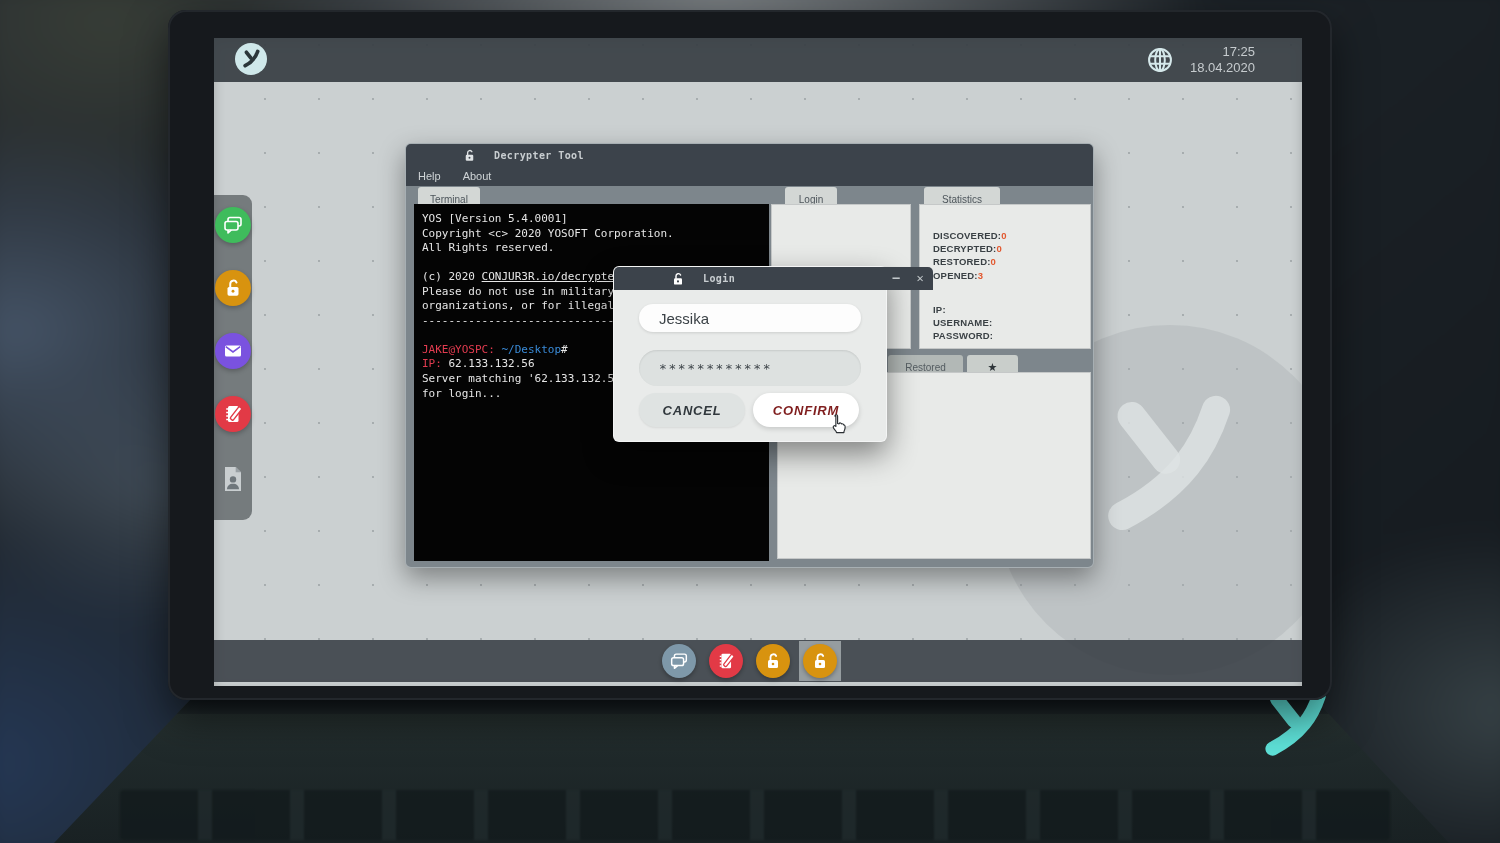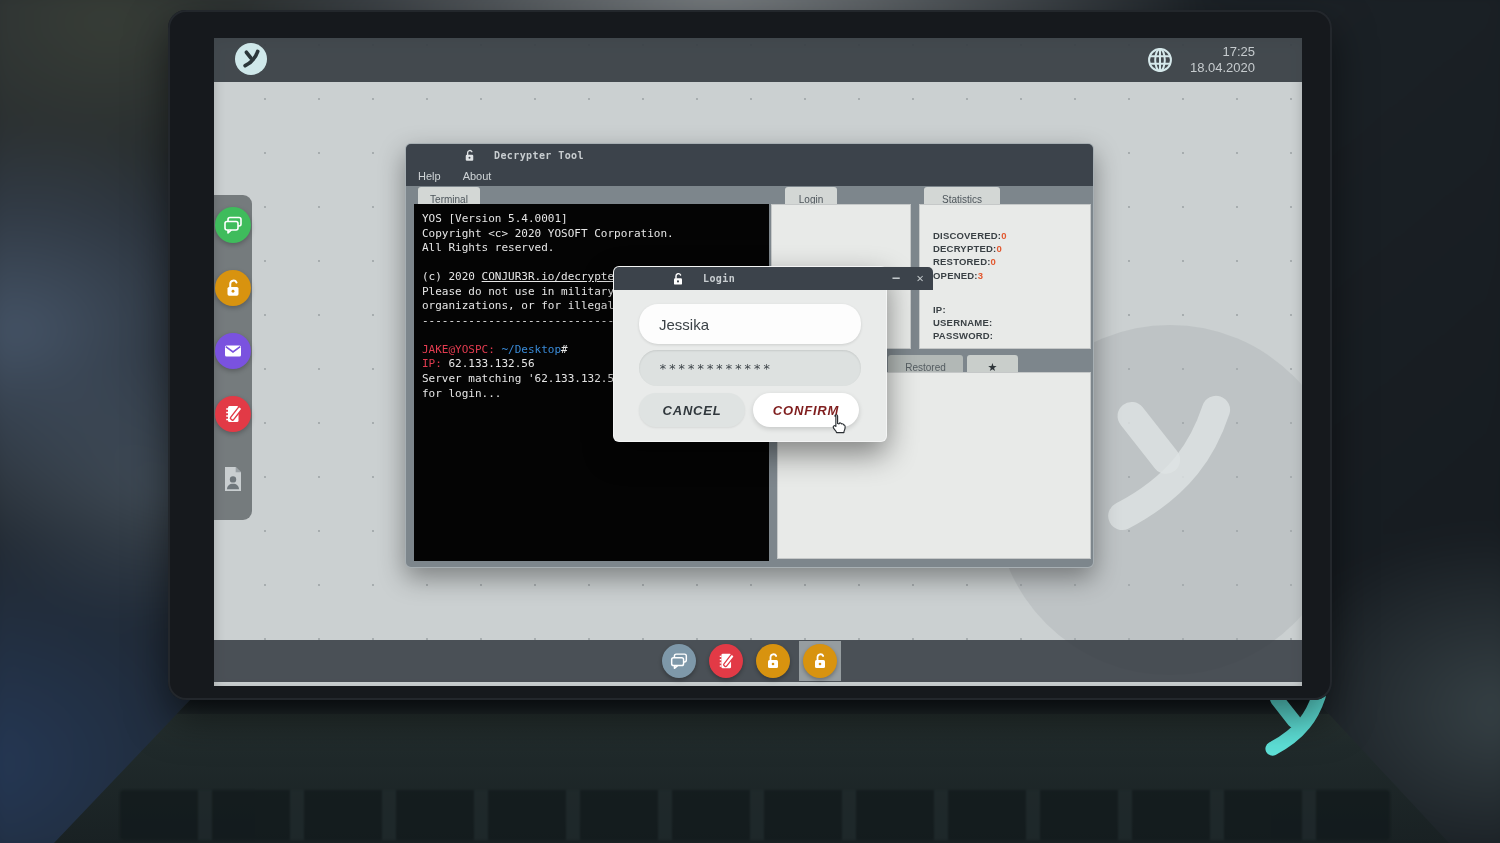--- a/index.html
+++ b/index.html
@@ -56,21 +56,21 @@
   .srow{display:flex;justify-content:flex-start;font-size:9.5px;font-weight:bold;color:#3a4145;letter-spacing:.2px;line-height:13.2px;}
   .srow .val{color:#e2582f;}
   .stats-block{position:absolute;left:527px;top:85px;width:148px;}
   .fields-block{position:absolute;left:527px;top:159px;width:148px;}
   .star-glyph{font-size:11px;color:#2e3539;}
   
   .dialog{position:absolute;left:399px;top:228px;width:272px;height:174px;background:#e9ebea;border-radius:6px;z-index:12;
     box-shadow:0 12px 30px rgba(0,0,0,.45);border:1px solid rgba(255,255,255,.5);}
   .dialog .titlebar{border-radius:5px 5px 0 0;height:23px;}
   .pill{position:absolute;border-radius:19px;display:flex;align-items:center;box-sizing:border-box;padding-left:20px;}
-  .pill.user{left:25px;top:37px;width:222px;height:40px;background:#fdfdfd;box-shadow:0 1px 3px rgba(0,0,0,.12);font-size:15px;color:#3b4247;}
+  .pill.user{left:25px;top:37px;width:222px;height:28px;background:#fdfdfd;box-shadow:0 1px 3px rgba(0,0,0,.12);font-size:15px;color:#3b4247;}
   .pill.pass{left:25px;top:83px;width:222px;height:36px;background:#dde1e0;box-shadow:inset 0 1px 2px rgba(0,0,0,.1);font-size:13px;color:#3f464b;letter-spacing:1.6px;font-family:"DejaVu Sans Mono",monospace;}
   .btn{position:absolute;top:126px;width:106px;height:34px;border-radius:17px;display:flex;align-items:center;justify-content:center;font-size:13px;font-weight:bold;letter-spacing:.8px;cursor:pointer;font-style:italic;}
   .btn.cancel{left:25px;background:#dfe3e2;color:#30373c;box-shadow:0 1px 2px rgba(0,0,0,.08);}
   .btn.confirm{left:139px;background:#ffffff;color:#7f1d1d;box-shadow:0 2px 5px rgba(0,0,0,.15);text-align:right;}
   .cursor{position:absolute;left:212px;top:146px;width:23px;height:23px;z-index:20;pointer-events:none;}
   .tline span{white-space:pre;}
 </style>
 </head>
 <body>
 

